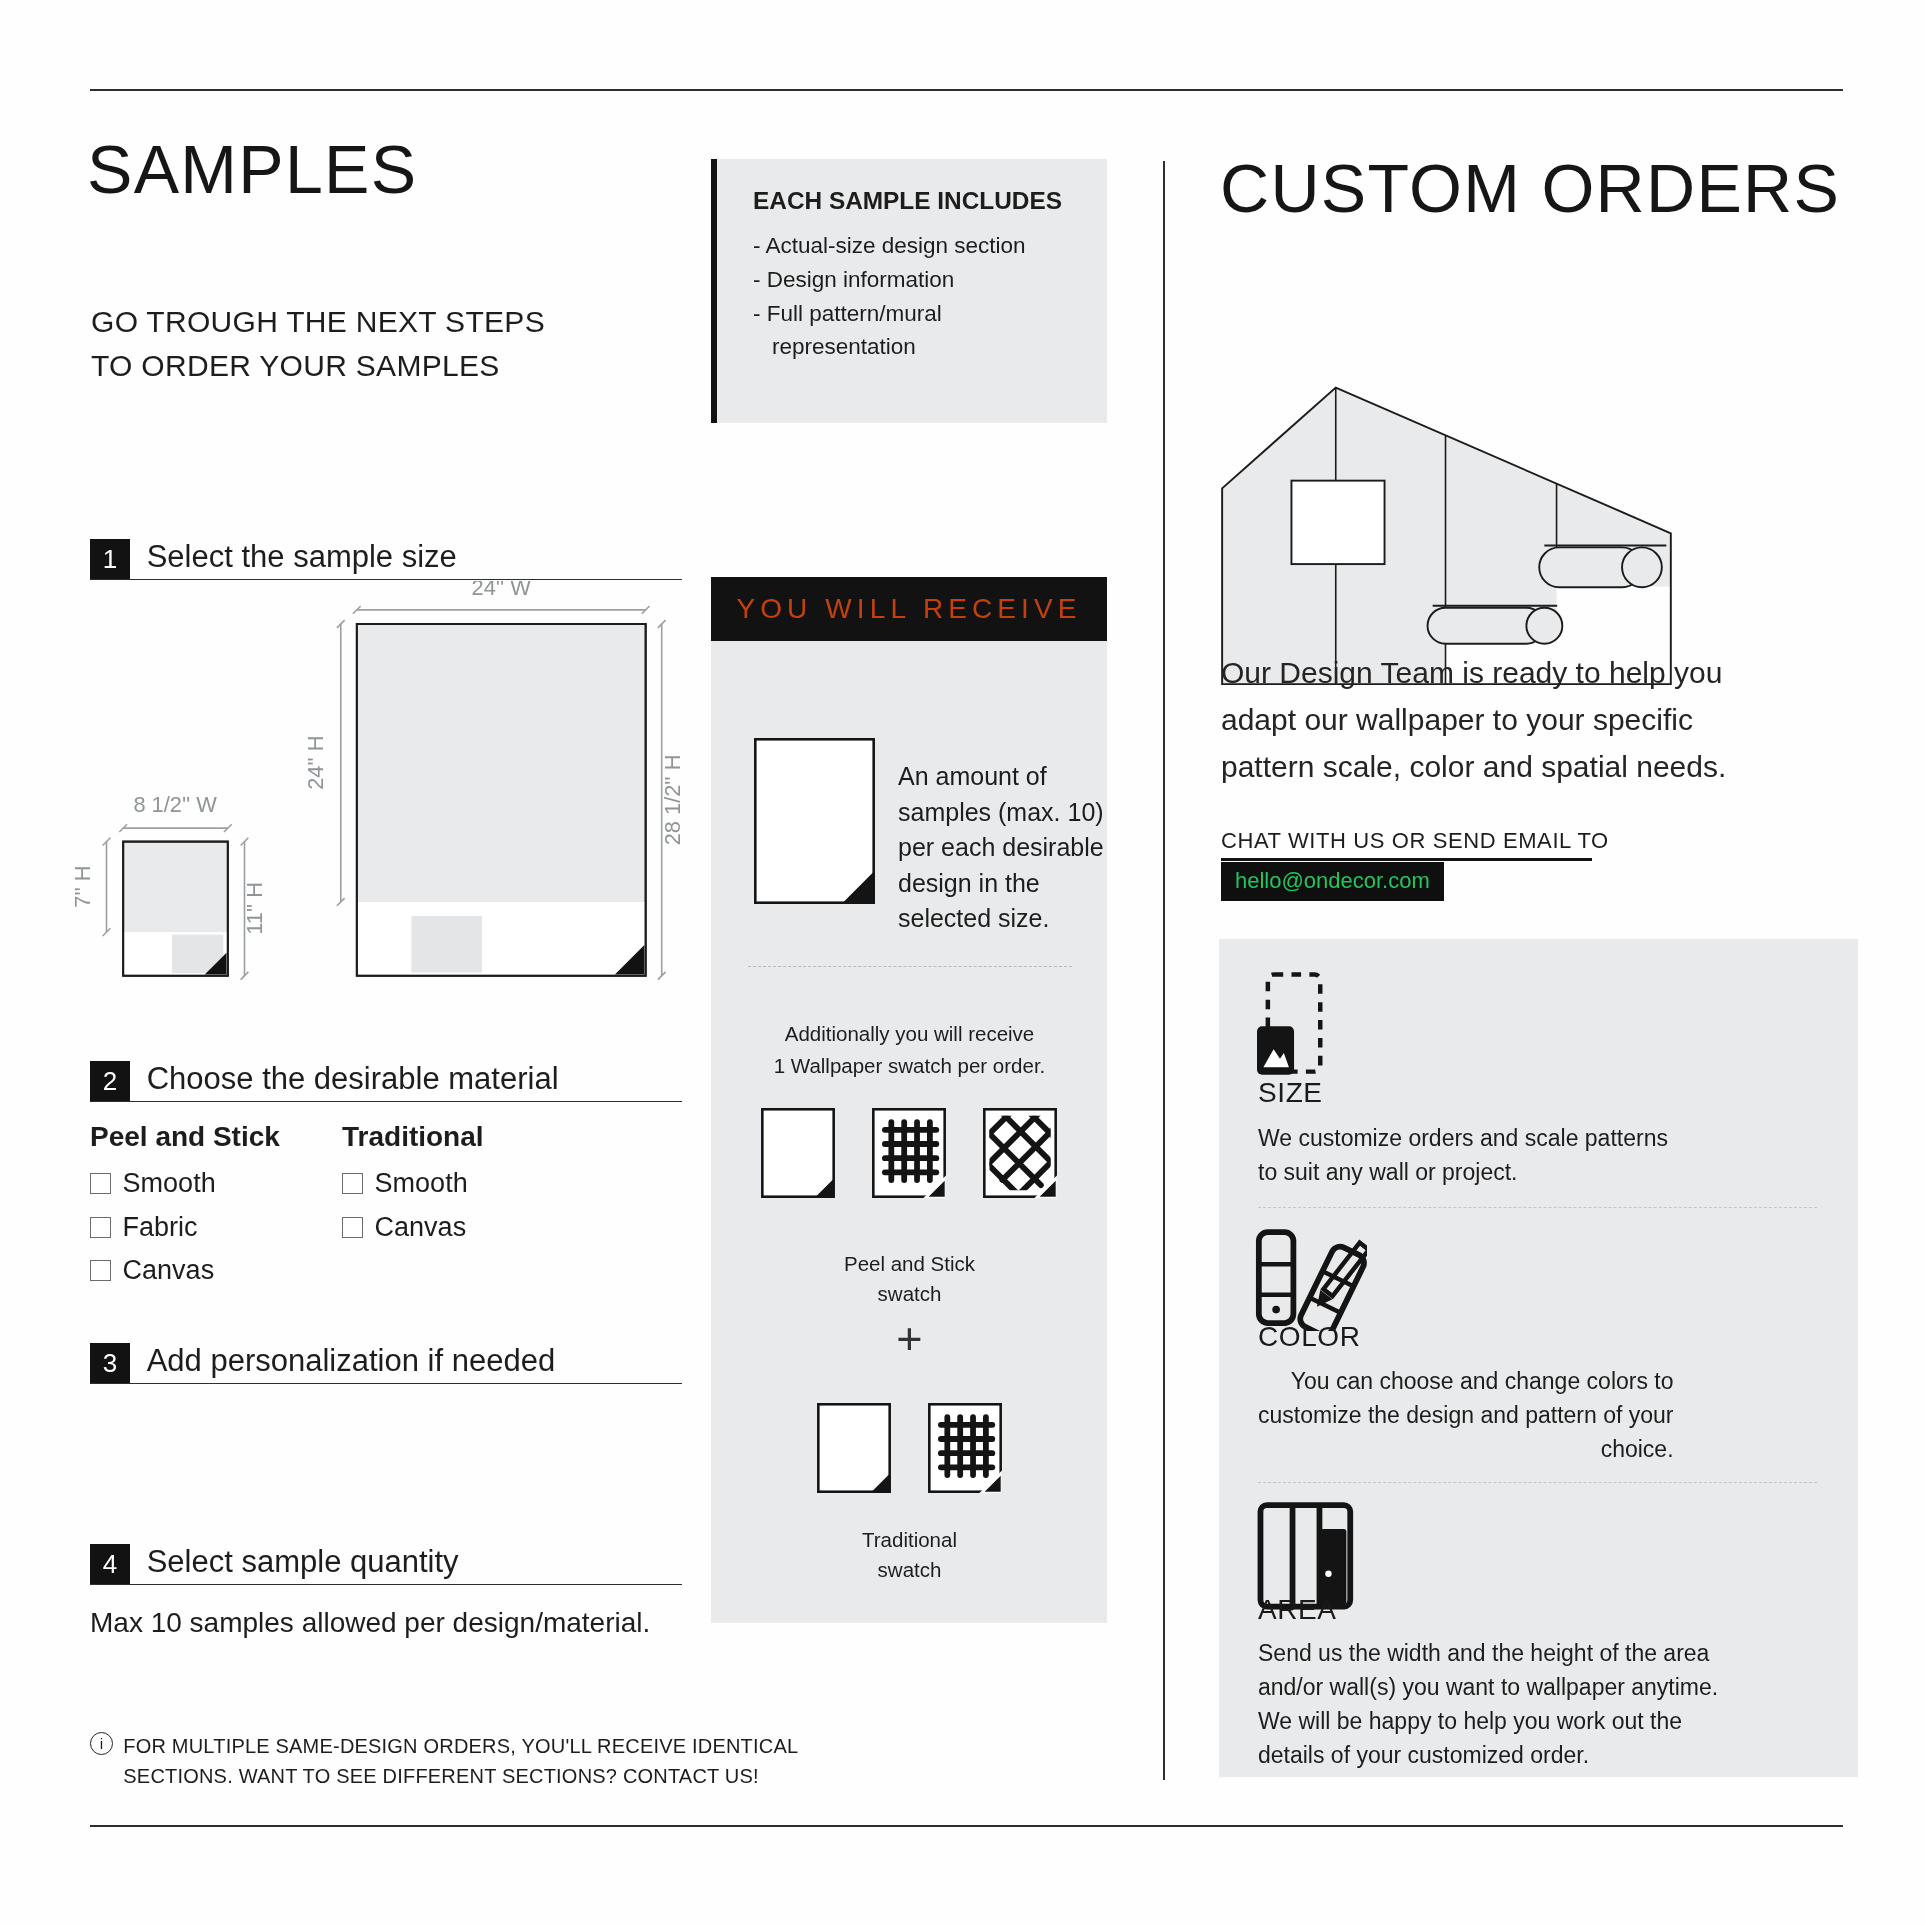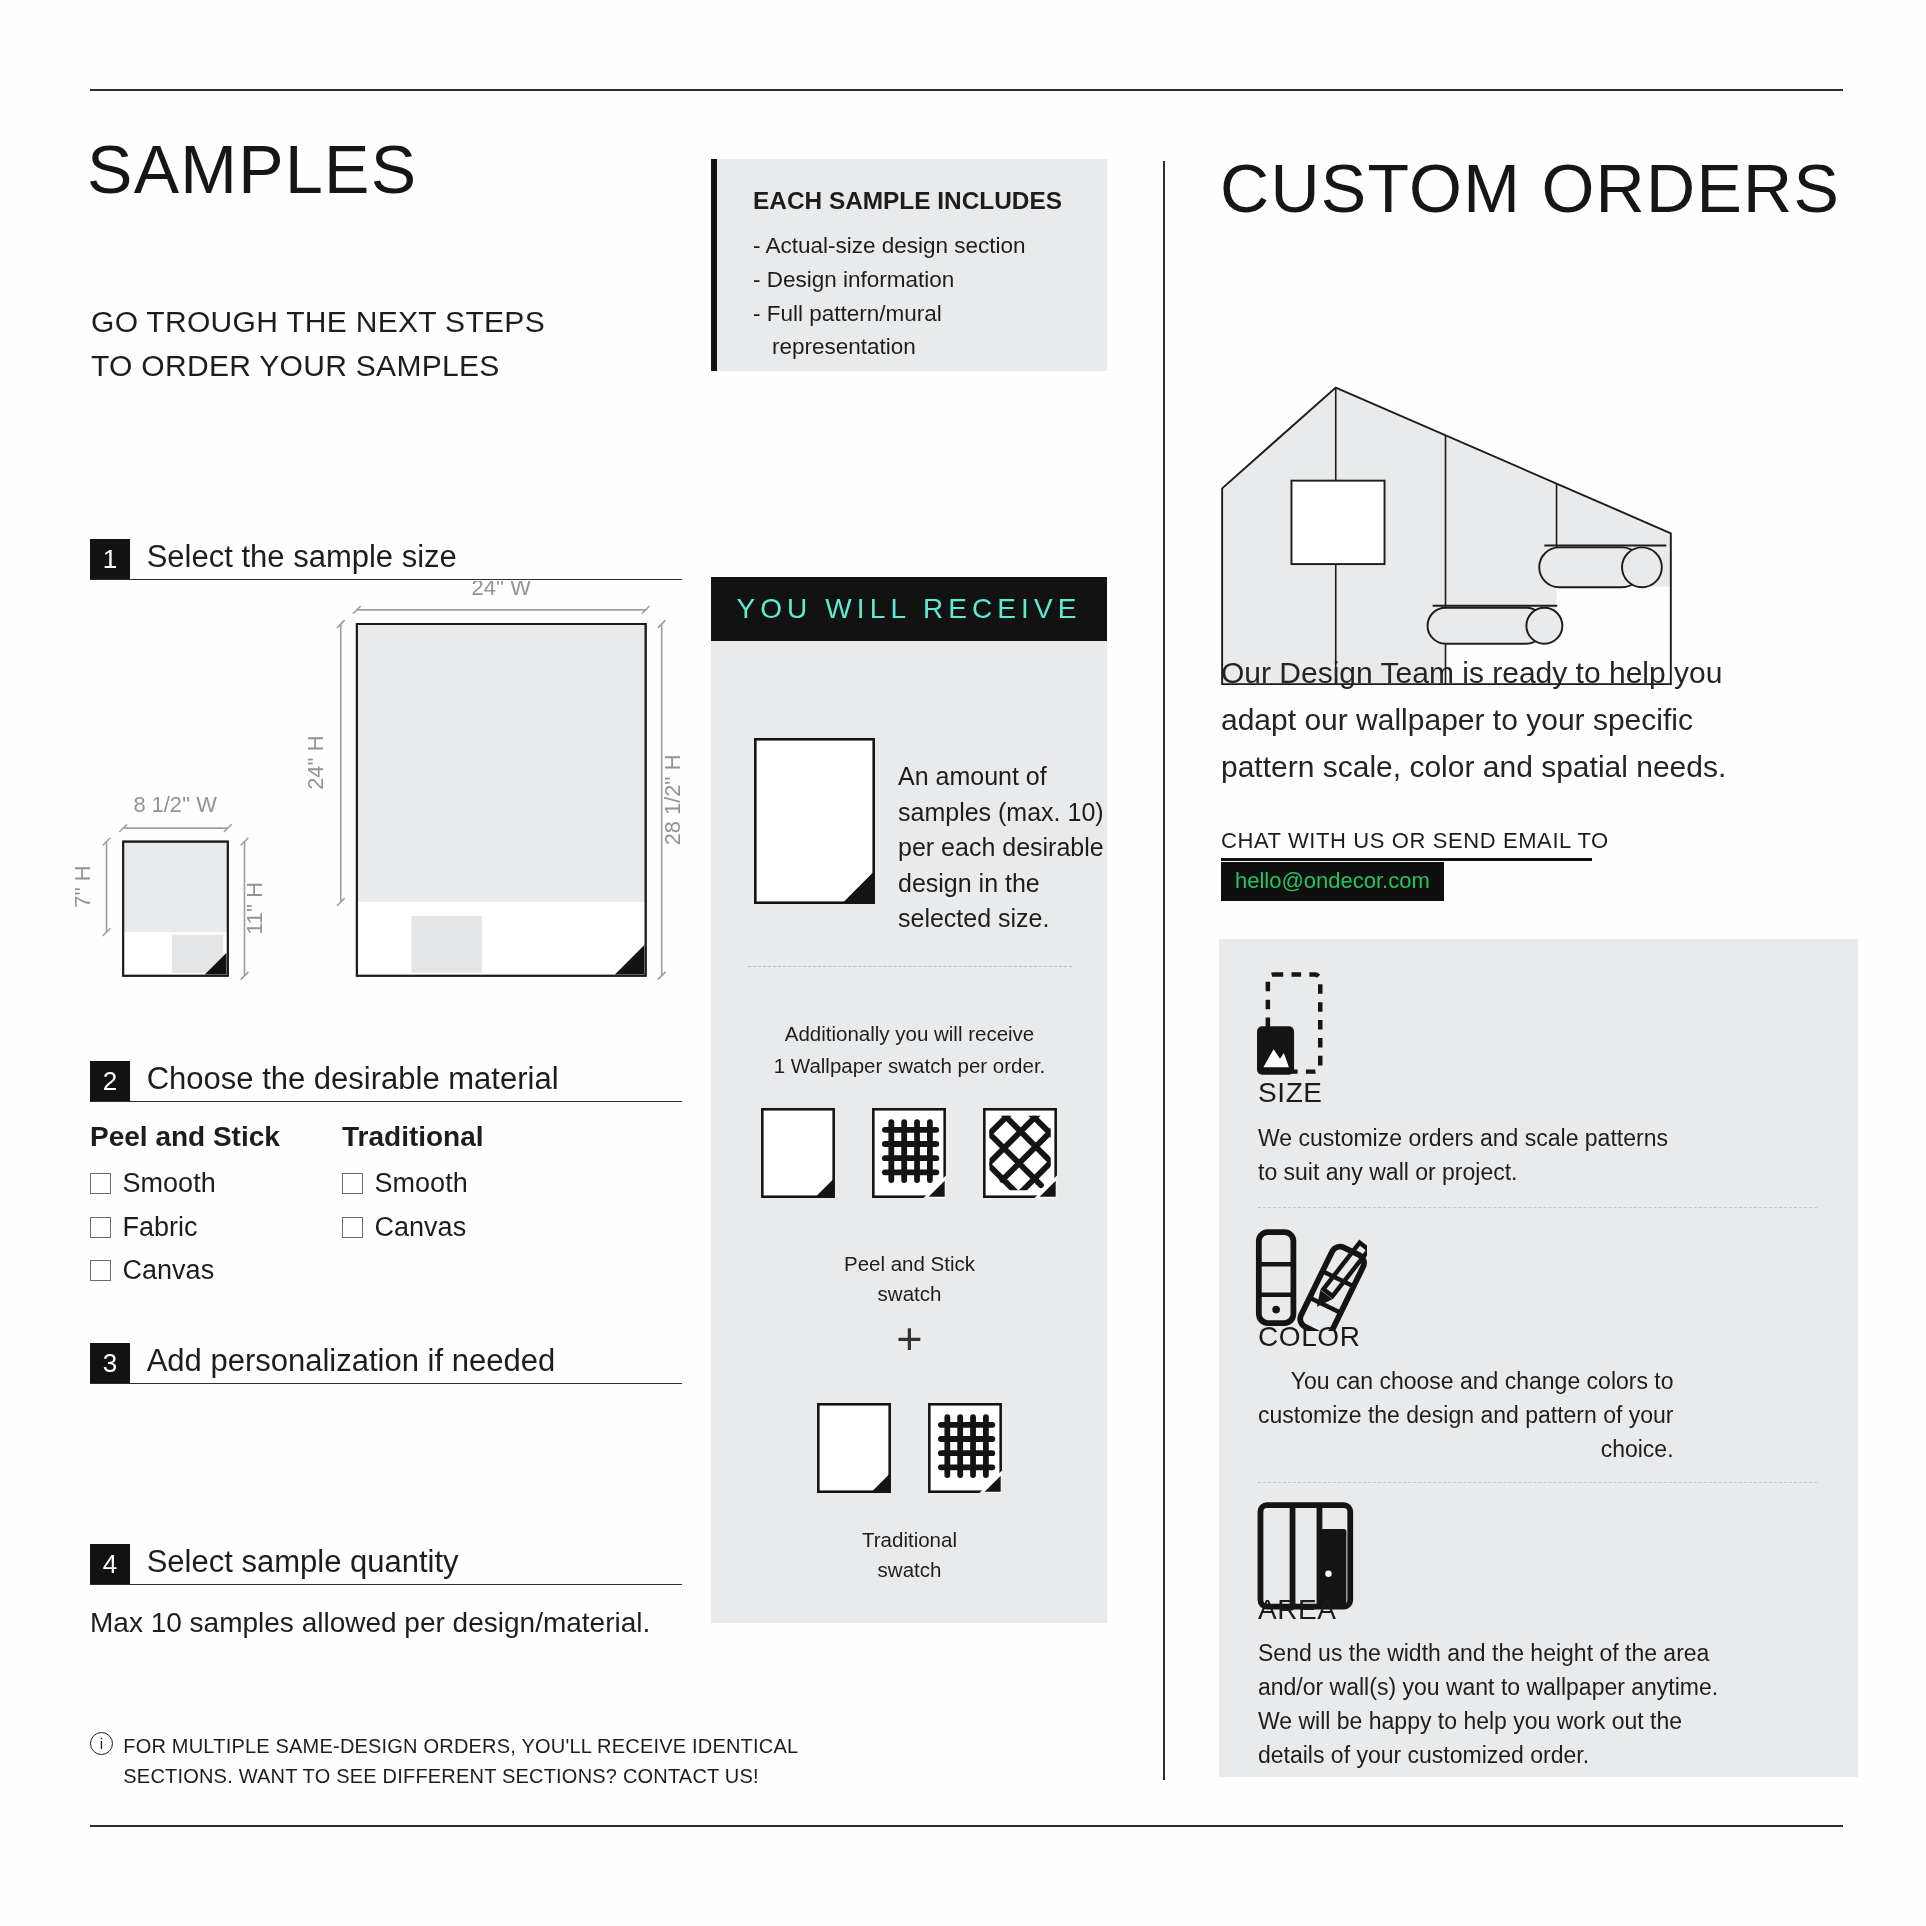--- a/index.html
+++ b/index.html
@@ -3,39 +3,39 @@
 <meta charset="utf-8">
 <style>
   html,body{margin:0;padding:0;background:#fff;}
   #canvas{position:relative;width:1926px;height:1926px;background:#fefefe;overflow:hidden;
           font-family:"Liberation Sans","DejaVu Sans",sans-serif;color:#1d1d1d;}
   .abs{position:absolute;}
   .pre{white-space:pre-line;}
   .rule{position:absolute;background:#2e2e2e;height:1.9px;}
   .h1{font-size:68px;font-weight:300;letter-spacing:1.3px;color:#161616;}
   .subtitle{font-size:30px;line-height:1.45;letter-spacing:0.3px;}
-  .includes-box{position:absolute;left:711px;top:159px;width:396px;height:212px;
+  .includes-box{position:absolute;left:711px;top:159px;width:396px;height:264px;
                 background:#e9eaeb;border-left:6.4px solid #121212;box-sizing:border-box;padding:28px 0 0 36px;}
   .includes-title{font-size:24.4px;font-weight:600;margin-bottom:14px;}
   .includes-item{font-size:22.5px;line-height:1.5;padding-left:19px;text-indent:-19px;}
   .step-head{position:absolute;left:90px;width:592px;height:40px;display:flex;align-items:center;
              border-bottom:1.9px solid #2e2e2e;}
   .step-num{width:40px;height:40px;background:#121212;color:#fff;font-size:26px;
             display:flex;align-items:center;justify-content:center;flex:0 0 40px;}
   .step-label{font-size:31px;margin-left:16.7px;margin-bottom:3.9px;}
   .body-text{font-size:29px;line-height:1.5;}
   .mat-col{position:absolute;top:1121px;}
   .mat-header{font-size:28px;font-weight:700;margin-bottom:15.4px;}
   .mat-item{display:flex;align-items:center;gap:11.6px;font-size:27px;margin-bottom:12.2px;}
   .checkbox{width:19px;height:19px;border:1.3px solid #6b6b6b;background:#fff;flex:0 0 19px;}
   .note{position:absolute;left:90px;top:1731px;display:flex;gap:10.3px;}
   .note-icon{width:23px;height:23px;border:1.9px solid #222;border-radius:50%;box-sizing:border-box;
              font-size:15.4px;display:flex;align-items:center;justify-content:center;margin-top:1.3px;}
   .note-text{font-size:20px;line-height:1.5;letter-spacing:0.2px;}
-  .banner{position:absolute;left:711px;top:577px;width:396px;height:64px;background:#121212;color:#5eead4;
+  .banner{position:absolute;left:711px;top:577px;width:396px;height:64px;background:#121212;color:#c2410c;
           display:flex;align-items:center;justify-content:center;font-size:28px;letter-spacing:5.1px;}
   .mid-panel{position:absolute;left:711px;top:641px;width:396px;height:982px;background:#e9eaeb;}
   .dashed-div{position:absolute;border-top:1.3px dashed #b8bcbd;}
   .center-text{text-align:center;}
   .swatch-row{position:absolute;left:711px;width:396px;display:flex;justify-content:center;gap:37px;}
   .plus{font-size:45px;font-weight:200;color:#333;}
   .para{font-size:30px;line-height:1.56;color:#242424;}
   .chat-label{font-size:22px;letter-spacing:0.6px;}
   .chat-line{position:absolute;left:1221px;top:858px;width:371px;height:2.6px;background:#121212;}
   .email-box{position:absolute;left:1221px;top:862px;background:#0f0f0f;color:#22c55e;font-size:22px;

